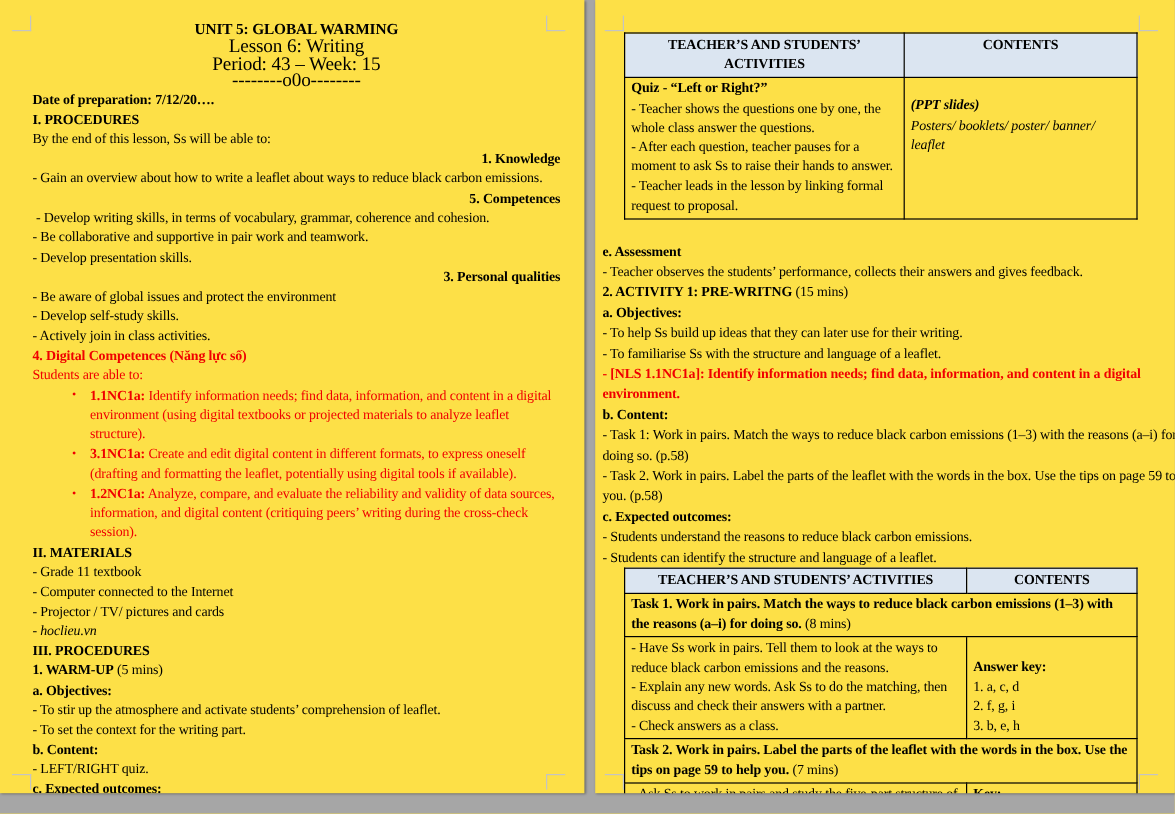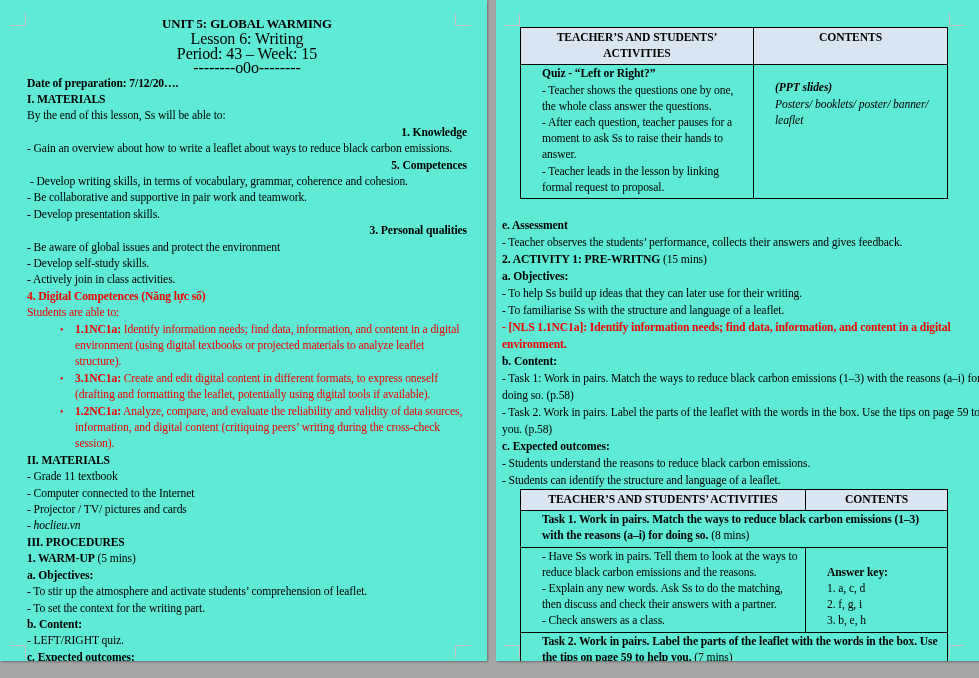--- a/index.html
+++ b/index.html
@@ -5,21 +5,21 @@
   html,body{margin:0;padding:0;}
   body{
     width:979px;height:678px;
     background:#a6a6a6;
     font-family:"Liberation Serif","DejaVu Serif",serif;
     color:#000;
     position:relative;
     overflow:hidden;
   }
   .page{
-    position:absolute;top:0;height:661px;background:#5eead4;
+    position:absolute;top:0;height:661px;background:#fde047;
     box-shadow:1px 1px 2px rgba(0,0,0,.35);
     overflow:hidden;
   }
   #page-left{left:0;width:487px;}
   #page-right{left:496px;width:536px;}
 
   
   .mark{position:absolute;width:15px;height:12px;border:0 solid #c4c4c4;}
   .mark.tl{border-right-width:1px;border-bottom-width:1px;}
   .mark.tr{border-left-width:1px;border-bottom-width:1px;}
@@ -37,21 +37,21 @@
   .red{color:#f00000;}
   .ind{padding-left:6px;text-align:right;}
   .ind2{padding-left:3px;}
   .red-bullet{position:relative;padding-left:48px;color:#f00000;white-space:normal;}
   .red-bullet::before{content:"•";position:absolute;left:33px;top:0;font-size:10px;}
 
   
   .rp-content{padding:27px 26px 0 6px;font-size:11.6px;line-height:17px;letter-spacing:-0.1px;}
   .wrap{white-space:normal;}
   table{border-collapse:collapse;table-layout:fixed;margin-left:18px;width:427px;}
-  td,th{border:1px solid #000;vertical-align:top;padding:1px 5px 2px 21px;font-size:11.6px;line-height:16.2px;letter-spacing:-0.1px;}
+  td,th{border:1px solid #000;vertical-align:top;padding:1px 5px 2px 5px;font-size:11.6px;line-height:16.2px;letter-spacing:-0.1px;}
   th{background:#dbe5f1;text-align:center;font-weight:bold;padding:2px 4px;}
   .tbl1 .col-act{width:233px;}
   .tbl1 .col-con{width:194px;}
   .tbl2 .col-act{width:285px;}
   .tbl2 .col-con{width:142px;}
   .cell-title{font-weight:bold;}
   .t1-contents{padding-top:14px;}
 </style>
 </head>
 <body>
@@ -62,21 +62,21 @@
   <div class="mark bl" style="left:10px;top:645px;"></div>
   <div class="mark br" style="left:455px;top:645px;"></div>
 
   <div class="lp-content">
     <div class="center t1">UNIT 5: GLOBAL WARMING</div>
     <div class="center t2">Lesson 6: Writing</div>
     <div class="center t2">Period: 43 – Week: 15</div>
     <div class="center t2">--------o0o--------</div>
 
     <div class="line b">Date of preparation: 7/12/20….</div>
-    <div class="line b">I. MATERIALS</div>
+    <div class="line b">I. PROCEDURES</div>
     <div class="line">By the end of this lesson, Ss will be able to:</div>
     <div class="line b ind">1. Knowledge</div>
     <div class="line">- Gain an overview about how to write a leaflet about ways to reduce black carbon emissions.</div>
     <div class="line b ind">5. Competences</div>
     <div class="line ind2">- Develop writing skills, in terms of vocabulary, grammar, coherence and cohesion.</div>
     <div class="line">- Be collaborative and supportive in pair work and teamwork.</div>
     <div class="line">- Develop presentation skills.</div>
     <div class="line b ind">3. Personal qualities</div>
     <div class="line">- Be aware of global issues and protect the environment</div>
     <div class="line">- Develop self-study skills.</div>

